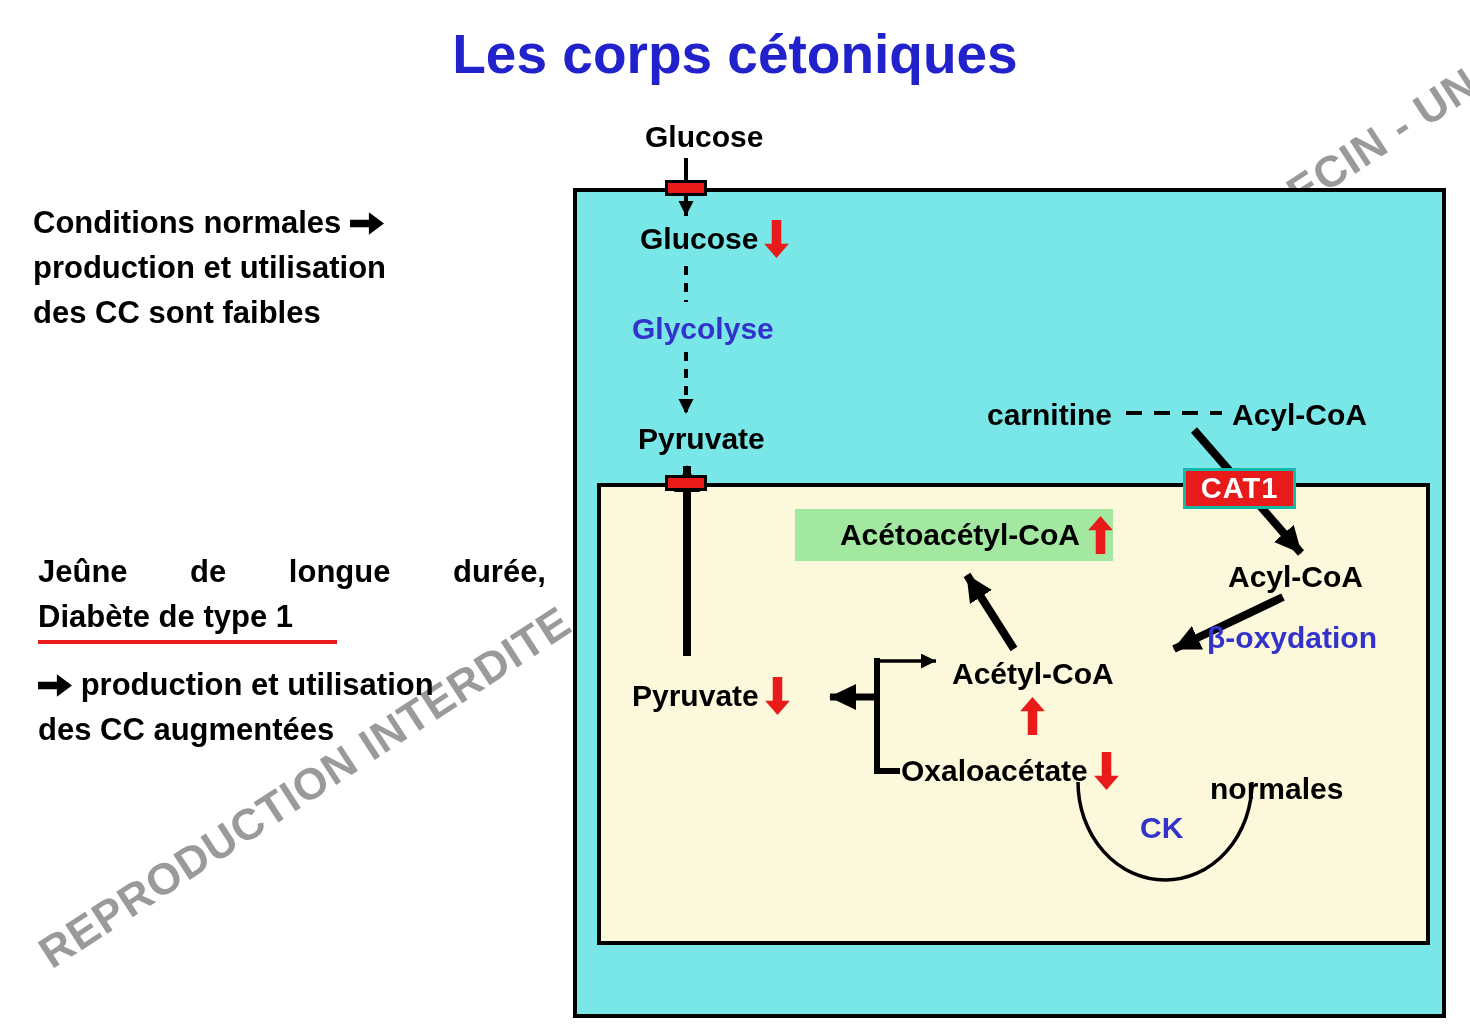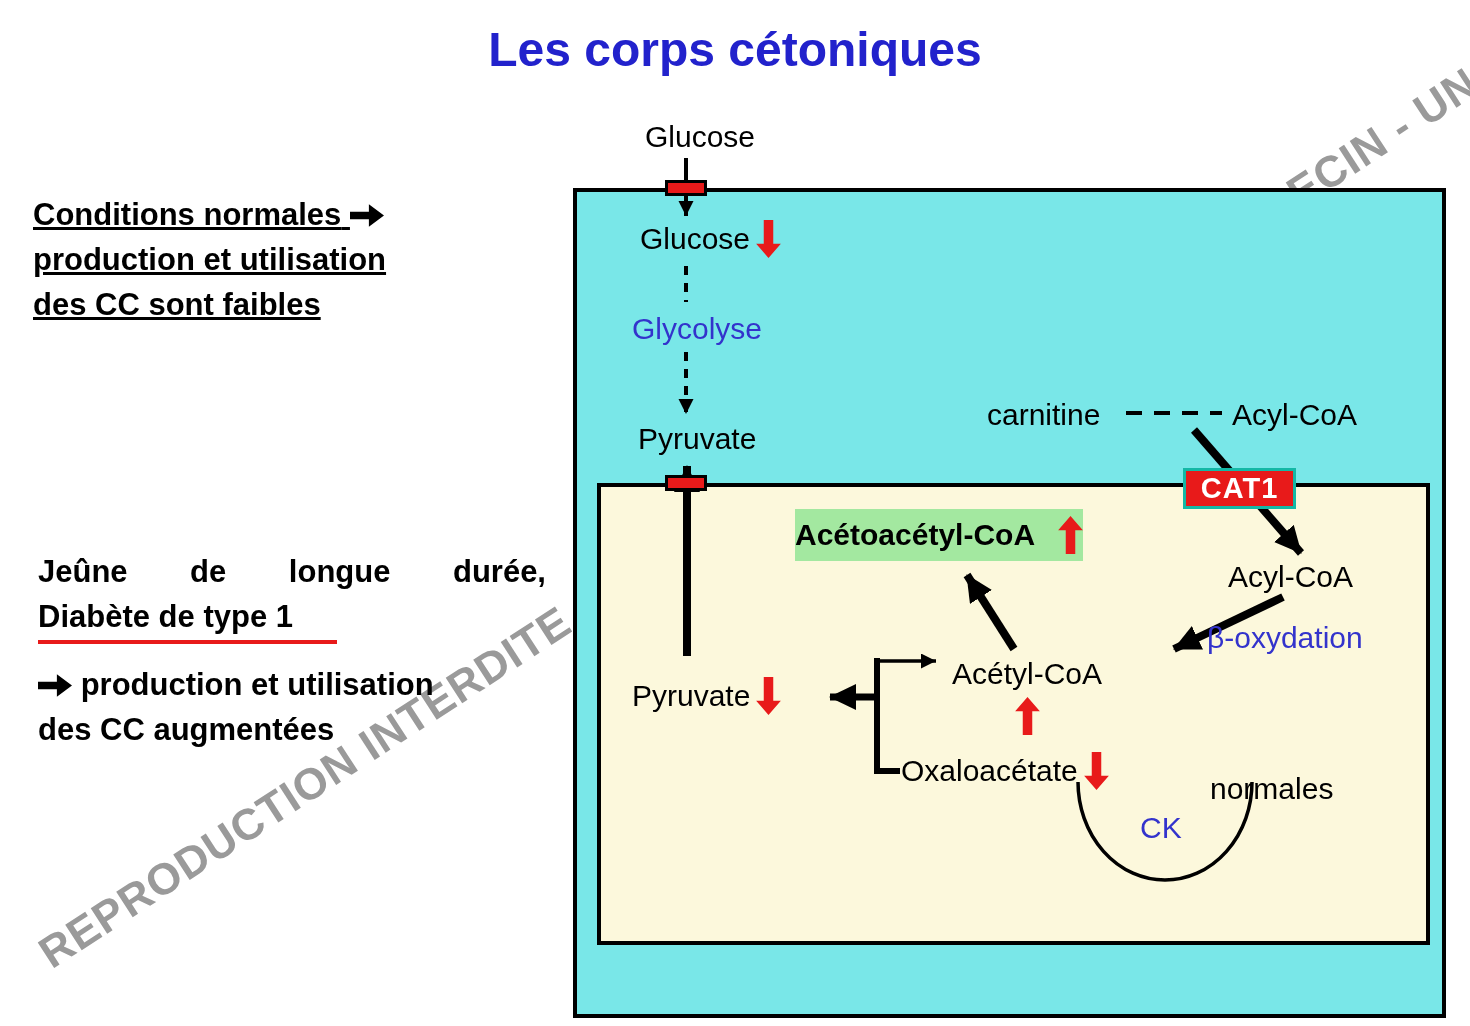--- a/index.html
+++ b/index.html
@@ -9,60 +9,60 @@
     --mito-cream:#fcf8dc;
     --highlight-green:#a3e8a0;
     --red:#e81a1a;
     --watermark-gray:#9a9a9a;
   }
   html,body{margin:0;padding:0;background:#fff;}
   .stage{position:relative;width:1470px;height:1026px;overflow:hidden;background:#fff;
          font-family:"Liberation Sans",sans-serif;}
 
   .title{position:absolute;left:0;top:22px;width:100%;text-align:center;
-         font-size:48px;font-weight:bold;color:var(--title-blue);z-index:2;}
+         font-size:55px;font-weight:bold;color:var(--title-blue);z-index:2;}
 
   .wm{position:absolute;color:var(--watermark-gray);font-weight:bold;z-index:1;
       white-space:nowrap;letter-spacing:1px;}
   .wm-diag{left:30px;top:936px;font-size:44px;transform:rotate(-33deg);transform-origin:0 0;}
   .wm-tr{left:1278px;top:176px;font-size:44px;transform:rotate(-33deg);transform-origin:0 0;}
 
   .note{position:absolute;z-index:2;color:#000;font-weight:bold;font-size:31px;}
-  .note-normal{left:33px;top:192px;text-decoration:underline;}
+  .note-normal{left:33px;top:200px;}
   .note-path{left:38px;top:549px;width:508px;}
   .note-line{line-height:45px;}
   .jline{text-align:justify;text-align-last:justify;}
   .uline{display:inline-block;border-bottom:4px solid var(--red);padding-right:44px;
          padding-bottom:5px;line-height:36px;}
   .mt{margin-top:18px;}
   .rarrow{width:34px;height:25px;vertical-align:-3px;}
 
   .cell-box{position:absolute;left:573px;top:188px;width:873px;height:830px;
             background:var(--cell-cyan);border:4px solid #000;box-sizing:border-box;z-index:2;}
   .mito-box{position:absolute;left:597px;top:483px;width:833px;height:462px;
             background:var(--mito-cream);border:4px solid #000;box-sizing:border-box;z-index:2;}
 
   .overlay{position:absolute;left:0;top:0;z-index:3;pointer-events:none;}
 
   .transporter{position:absolute;width:42px;height:16px;background:var(--red);
                border:3px solid #000;box-sizing:border-box;z-index:4;}
   .t-top{left:665px;top:180px;}
   .t-mito{left:665px;top:475px;}
 
-  .lbl{position:absolute;font-size:30px;font-weight:normal;color:#000;z-index:4;
+  .lbl{position:absolute;font-size:30px;font-weight:bold;color:#000;z-index:4;
        white-space:nowrap;display:flex;align-items:center;gap:6px;}
   .lbl.blue{color:var(--blue-label);}
   .redarrow{width:25px;height:38px;display:block;}
 
   .cat1{position:absolute;left:1183px;top:468px;width:113px;height:41px;background:var(--red);
         border:3px solid #14b8a6;box-sizing:border-box;color:#fff;font-weight:bold;font-size:29px;
         display:flex;align-items:center;justify-content:center;letter-spacing:1px;z-index:4;}
 
-  .greenbox{position:absolute;left:795px;top:509px;width:288px;height:52px;
-            background:var(--highlight-green);display:flex;align-items:center;justify-content:space-between;
+  .greenbox{position:absolute;left:795px;top:509px;width:318px;height:52px;
+            background:var(--highlight-green);display:flex;align-items:center;justify-content:flex-end;
             gap:8px;font-size:30px;font-weight:bold;color:#000;z-index:4;}
 </style>
 </head>
 <body>
 
 <div class="stage">
 
   <div class="title">Les corps cétoniques</div>
 
   <div class="wm wm-diag">REPRODUCTION INTERDITE SANS</div>

